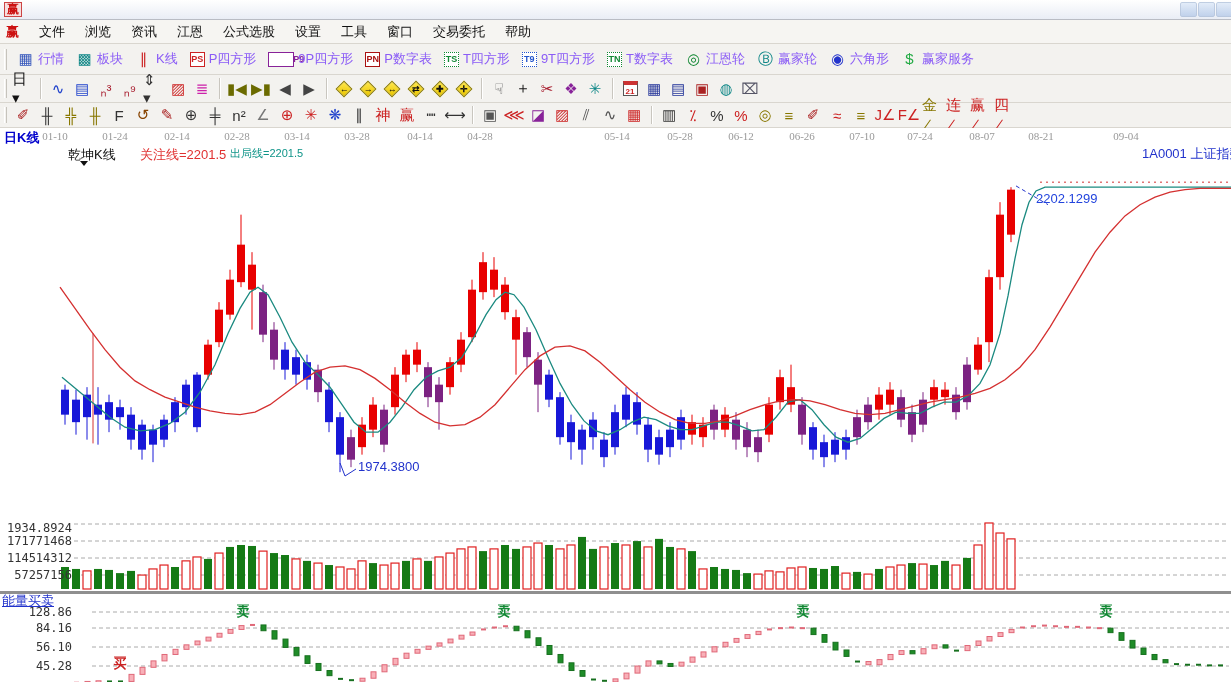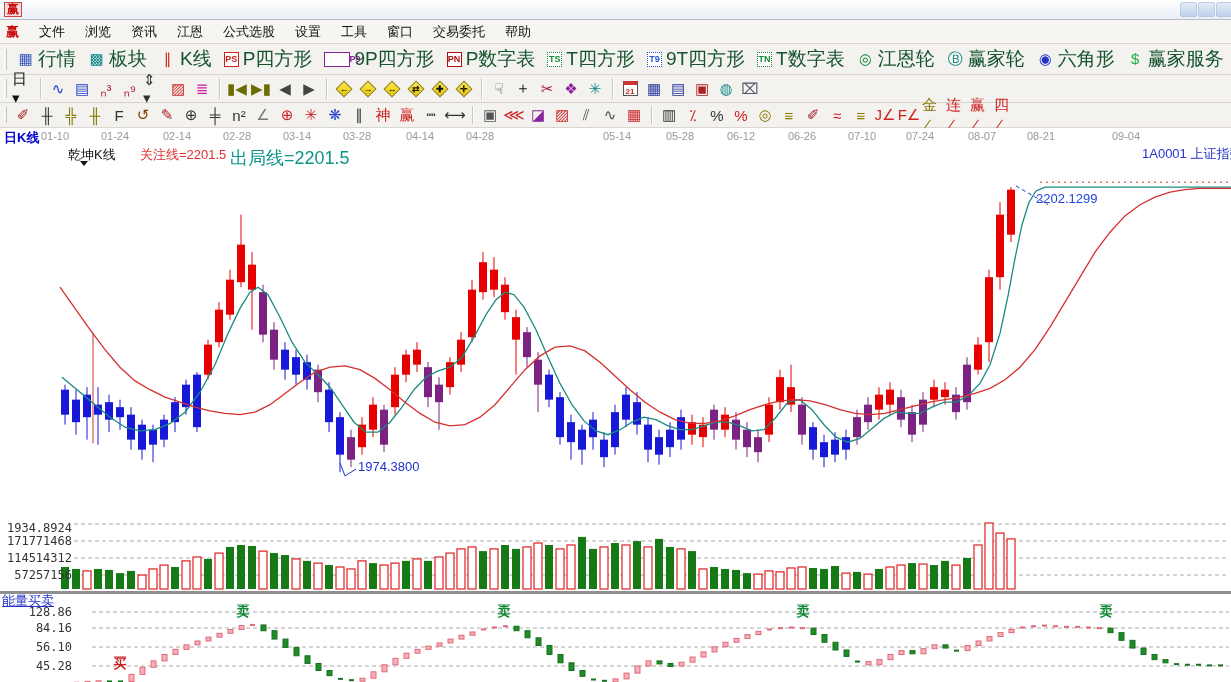--- a/index.html
+++ b/index.html
@@ -22,43 +22,43 @@
 
   .toolbar { position:absolute; left:0; width:1231px; background:#f3f2ef;
     border-bottom:1px solid #d9d6cf; display:flex; align-items:center; }
   #tb1 { top:44px; height:31px; }
   #tb2 { top:75px; height:28px; }
   #tb3 { top:103px; height:25px; }
   .grip { width:3px; height:70%; border-left:1px solid #fff; border-right:1px solid #c6c3bc; margin:0 4px; }
   .vsep { width:1px; height:75%; background:#c9c6bf; margin:0 5px; box-shadow:1px 0 0 #fff; }
   .tbtn { display:flex; align-items:center; gap:4px; padding:2px 5px; border:1px solid transparent; border-radius:2px; }
   .tbtn .glyph { font-size:15px; line-height:16px; width:17px; text-align:center; }
-  .tbtn .lbl { font-size:19px; color:#14532d; white-space:nowrap; }
+  .tbtn .lbl { font-size:13px; color:#8b5cf6; white-space:nowrap; }
   .lbox { display:inline-block; width:15px; height:15px; font-size:9px; font-weight:bold;
     text-align:center; line-height:13px; background:#fff; }
   .tbtn2 { display:flex; align-items:center; justify-content:center; width:24px; height:22px;
     border:1px solid transparent; }
   .tbtn2 .glyph { font-size:15px; }
   .diamond { width:12px; height:12px; background:linear-gradient(135deg,#ffe84d,#e8c400);
     border:1px solid #8a7a00; transform:rotate(45deg); display:flex; align-items:center; justify-content:center; }
   .diamond span { transform:rotate(-45deg); font-size:9px; color:#111; font-weight:bold; }
   .ic-cal { width:15px; height:15px; background:#fff; border:1px solid #555; font-size:8px; font-weight:bold;
     color:#cc2222; text-align:center; line-height:13px; border-top:4px solid #cc3333; }
 
   .daterow { position:absolute; left:0; top:128px; width:1231px; height:17px; background:#fff; }
-  .datelabel { position:absolute; top:2px; transform:translateX(-50%); font-size:11px; color:#999; }
+  .datelabel { position:absolute; top:2px; transform:translateX(-50%); font-size:11px; color:#999;font-family:Liberation Serif, serif; }
 
   #chart-svg { position:absolute; left:0; top:145px; }
 
   .ov { position:absolute; white-space:nowrap; }
   .lbl-dkx { left:4px; top:129px; color:#0000cc; font-weight:bold; font-size:13px; }
   .lbl-qk  { left:68px; top:146px; color:#111; font-size:13px; }
   .lbl-qk-arrow { left:80px; top:161px; width:0; height:0; border:4px solid transparent; border-top:5px solid #111; }
   .lbl-att { left:140px; top:146px; color:#e03030; font-size:13px; }
-  .lbl-exit{ left:230px; top:146px; color:#0e9488; font-size:18px; }
+  .lbl-exit{ left:230px; top:146px; color:#0e9488; font-size:11px; }
   .lbl-code{ left:1142px; top:145px; color:#2233cc; font-size:13px; }
   .lbl-hi  { left:1036px; top:191px; color:#2244dd; font-size:13px; }
   .lbl-lo  { left:358px; top:459px; color:#2233cc; font-size:13px; }
   .lbl-nl  { left:2px; top:592px; color:#2233cc; font-size:13px; text-decoration:underline; }
   .axlab { left:6px; width:66px; text-align:right; font-size:12px; color:#333;
     font-family:"DejaVu Sans Mono",monospace; }
 </style>
 </head>
 <body>
 

